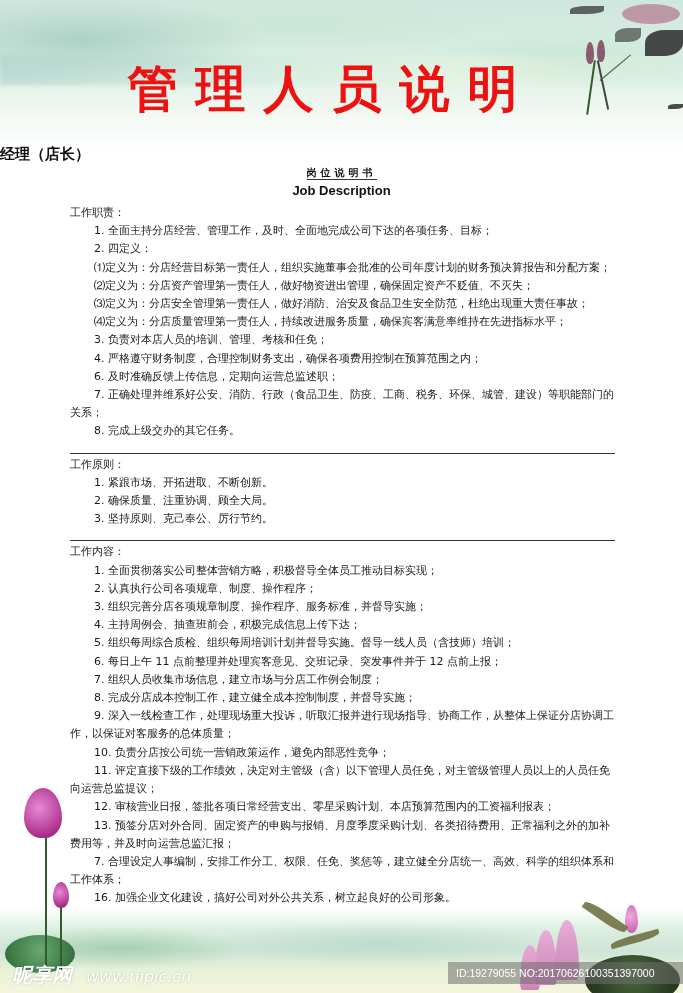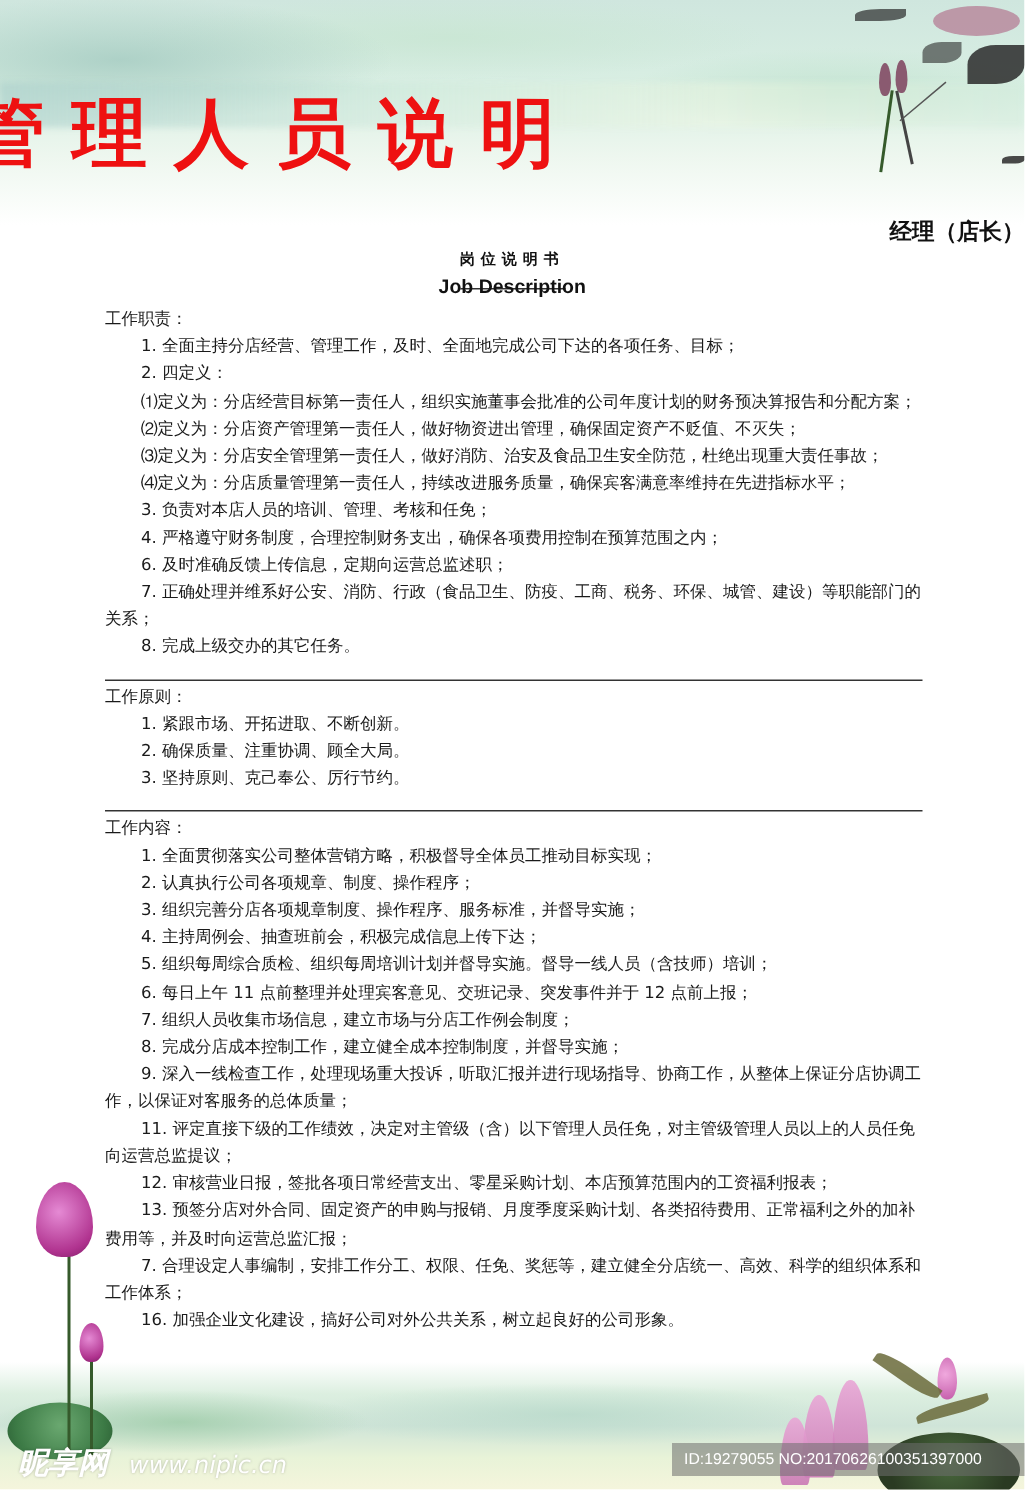--- a/index.html
+++ b/index.html
@@ -43,34 +43,34 @@
       position: absolute; border-radius: 50% 50% 10% 10% / 80% 80% 20% 20%;
       background: linear-gradient(180deg, #e9a6d6, #c978b4);
       opacity: 0.9;
     }
     .ink-branch {
       position: absolute; background: #2b2b2b; height: 2px; transform-origin: left center;
     }
     .ink-leaf { position: absolute; background: #2a2a2a; border-radius: 50% 0; opacity: 0.85; }
 
     .main-title {
-      position: absolute; left: 0; top: 56px; width: 683px; 
+      position: absolute; left: 0; top: 56px; width: 683px; text-align: center;
       font-family: "DejaVu Sans", sans-serif; font-weight: bold;
       font-size: 50px; letter-spacing: 18px; color: #ee1111;
       text-indent: -20px;
     }
     .sub1 {
-      position: absolute; left: 0; top: 145px; width: 683px; text-align: right;
+      position: absolute; left: 0; top: 145px; width: 683px; text-align: left;
       font-weight: bold; font-size: 15px; color: #111;
     }
     .sub2 {
       position: absolute; left: 0; top: 166px; width: 683px; text-align: center;
       font-weight: bold; font-size: 10px; color: #111; letter-spacing: 4px;
     }
-    .sub2 span { border-bottom: 1px solid #333; padding-bottom: 13px; }
+    .sub2 span { border-bottom: 1px solid #333; padding-bottom: 1px; }
     .sub3 {
       position: absolute; left: 0; top: 183px; width: 683px; text-align: center;
       font-family: "Liberation Sans", sans-serif; font-weight: bold; font-size: 13px; color: #111;
     }
 
     .content {
       position: absolute; left: 70px; top: 204px; width: 545px;
       font-size: 11px; line-height: 18.2px; color: #1a1a1a;
     }
     .section-title { font-weight: normal; margin: 0; }
@@ -163,20 +163,21 @@
     <p class="section-title">工作内容：</p>
     <p class="item">1. 全面贯彻落实公司整体营销方略，积极督导全体员工推动目标实现；</p>
     <p class="item">2. 认真执行公司各项规章、制度、操作程序；</p>
     <p class="item">3. 组织完善分店各项规章制度、操作程序、服务标准，并督导实施；</p>
     <p class="item">4. 主持周例会、抽查班前会，积极完成信息上传下达；</p>
     <p class="item">5. 组织每周综合质检、组织每周培训计划并督导实施。督导一线人员（含技师）培训；</p>
     <p class="item">6. 每日上午 11 点前整理并处理宾客意见、交班记录、突发事件并于 12 点前上报；</p>
     <p class="item">7. 组织人员收集市场信息，建立市场与分店工作例会制度；</p>
     <p class="item">8. 完成分店成本控制工作，建立健全成本控制制度，并督导实施；</p>
     <p class="item">9. 深入一线检查工作，处理现场重大投诉，听取汇报并进行现场指导、协商工作，从整体上保证分店协调工作，以保证对客服务的总体质量；</p>
+    <p class="item">10. 负责分店按公司统一营销政策运作，避免内部恶性竞争；</p>
     <p class="item">11. 评定直接下级的工作绩效，决定对主管级（含）以下管理人员任免，对主管级管理人员以上的人员任免向运营总监提议；</p>
     <p class="item">12. 审核营业日报，签批各项日常经营支出、零星采购计划、本店预算范围内的工资福利报表；</p>
     <p class="item">13. 预签分店对外合同、固定资产的申购与报销、月度季度采购计划、各类招待费用、正常福利之外的加补费用等，并及时向运营总监汇报；</p>
     <p class="item">7. 合理设定人事编制，安排工作分工、权限、任免、奖惩等，建立健全分店统一、高效、科学的组织体系和工作体系；</p>
     <p class="item">16. 加强企业文化建设，搞好公司对外公共关系，树立起良好的公司形象。</p>
   </div>
 </div>
 
 <div class="watermark-left">
   <span>昵享网</span><span class="url">www.nipic.cn</span>

